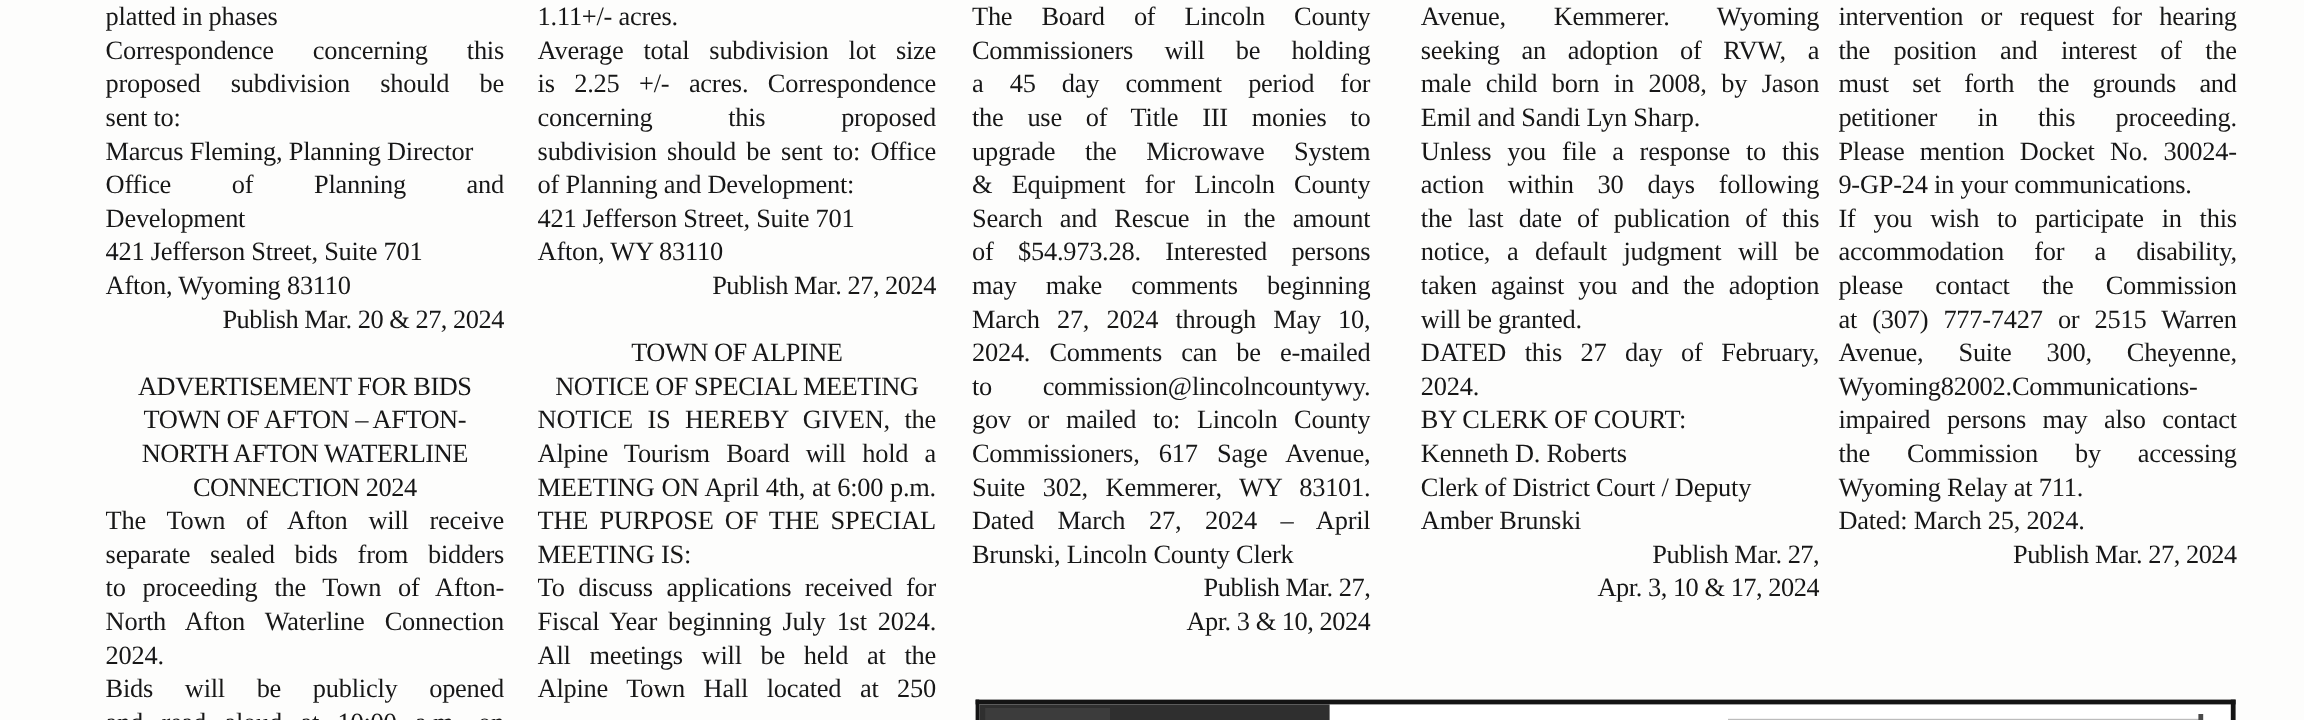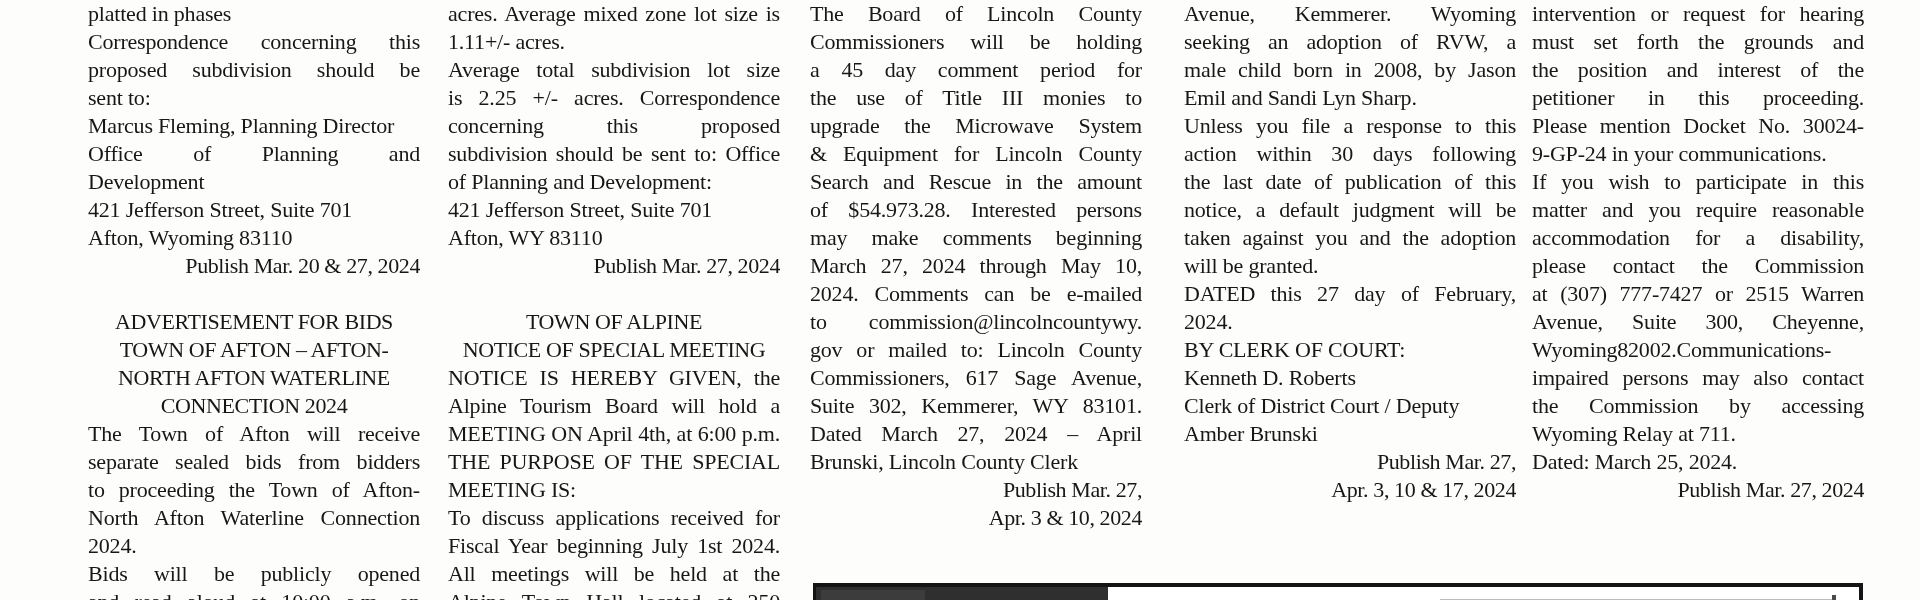--- a/index.html
+++ b/index.html
@@ -91,21 +91,20 @@
       <div class="line c bold">CONNECTION 2024</div>
       <div class="line j">The Town of Afton will receive</div>
       <div class="line j">separate sealed bids from bidders</div>
       <div class="line j">to proceeding the Town of Afton-</div>
       <div class="line j">North Afton Waterline Connection</div>
       <div class="line l">2024.</div>
       <div class="line j">Bids will be publicly opened</div>
       <div class="line j">and read aloud at 10:00 a.m. on</div>
     </div>
   <div class="col" id="col-2">
-      <div class="line j">acres. Average mixed zone lot size is</div>
       <div class="line l">1.11+/- acres.</div>
       <div class="line j">Average total subdivision lot size</div>
       <div class="line j">is 2.25 +/- acres. Correspondence</div>
       <div class="line j">concerning this proposed</div>
       <div class="line j">subdivision should be sent to: Office</div>
       <div class="line l">of Planning and Development:</div>
       <div class="line l">421 Jefferson Street, Suite 701</div>
       <div class="line l">Afton, WY 83110</div>
       <div class="line r bold">Publish Mar. 27, 2024</div>
       <div class="line l">&nbsp;</div>
@@ -157,27 +156,26 @@
       <div class="line l">2024.</div>
       <div class="line l">BY CLERK OF COURT:</div>
       <div class="line l">Kenneth D. Roberts</div>
       <div class="line l">Clerk of District Court / Deputy</div>
       <div class="line l">Amber Brunski</div>
       <div class="line r bold">Publish Mar. 27,</div>
       <div class="line r bold">Apr. 3, 10 &amp; 17, 2024</div>
     </div>
   <div class="col" id="col-5">
       <div class="line j">intervention or request for hearing</div>
+      <div class="line j">the position and interest of the</div>
       <div class="line j">must set forth the grounds and</div>
-      <div class="line j">the position and interest of the</div>
       <div class="line j">petitioner in this proceeding.</div>
       <div class="line j">Please mention Docket No. 30024-</div>
       <div class="line l">9-GP-24 in your communications.</div>
       <div class="line j">If you wish to participate in this</div>
-      <div class="line j">matter and you require reasonable</div>
       <div class="line j">accommodation for a disability,</div>
       <div class="line j">please contact the Commission</div>
       <div class="line j">at (307) 777-7427 or 2515 Warren</div>
       <div class="line j">Avenue, Suite 300, Cheyenne,</div>
       <div class="line j">Wyoming82002.Communications-</div>
       <div class="line j">impaired persons may also contact</div>
       <div class="line j">the Commission by accessing</div>
       <div class="line l">Wyoming Relay at 711.</div>
       <div class="line l">Dated: March 25, 2024.</div>
       <div class="line r bold">Publish Mar. 27, 2024</div>

